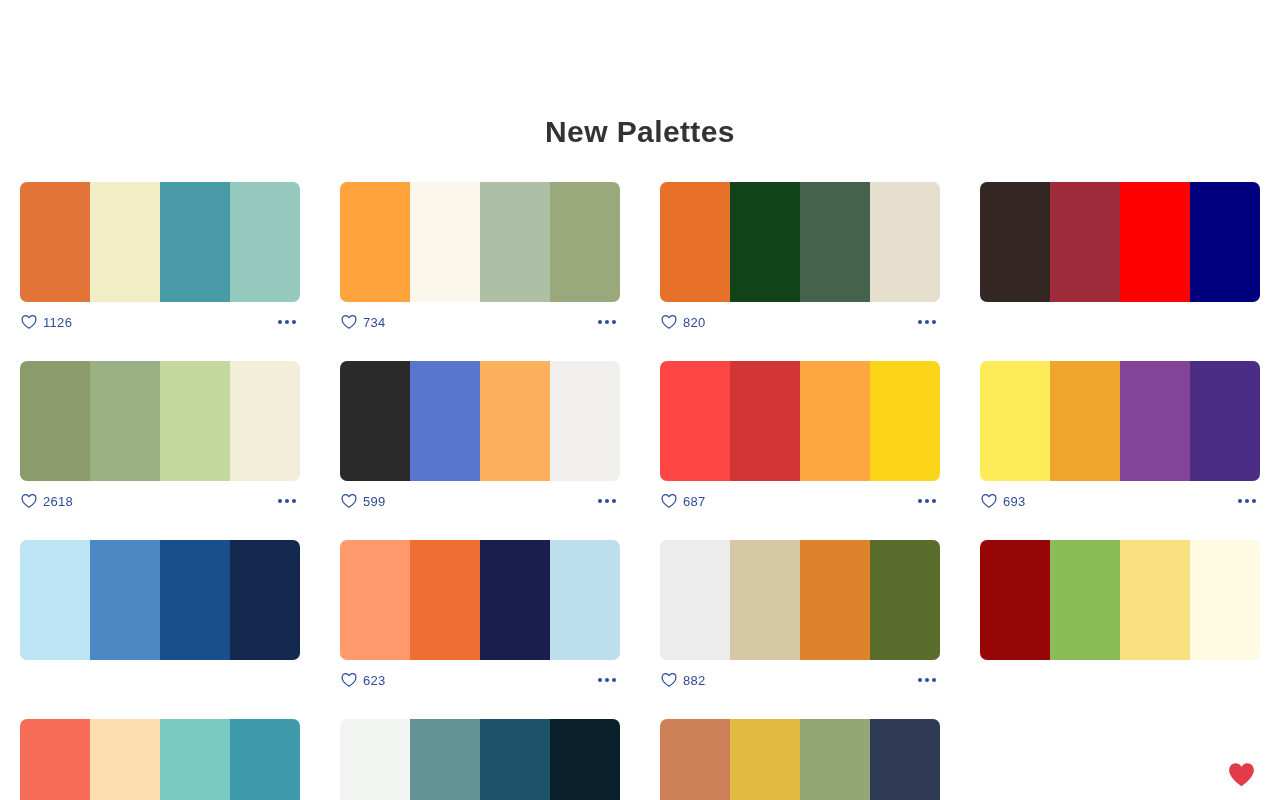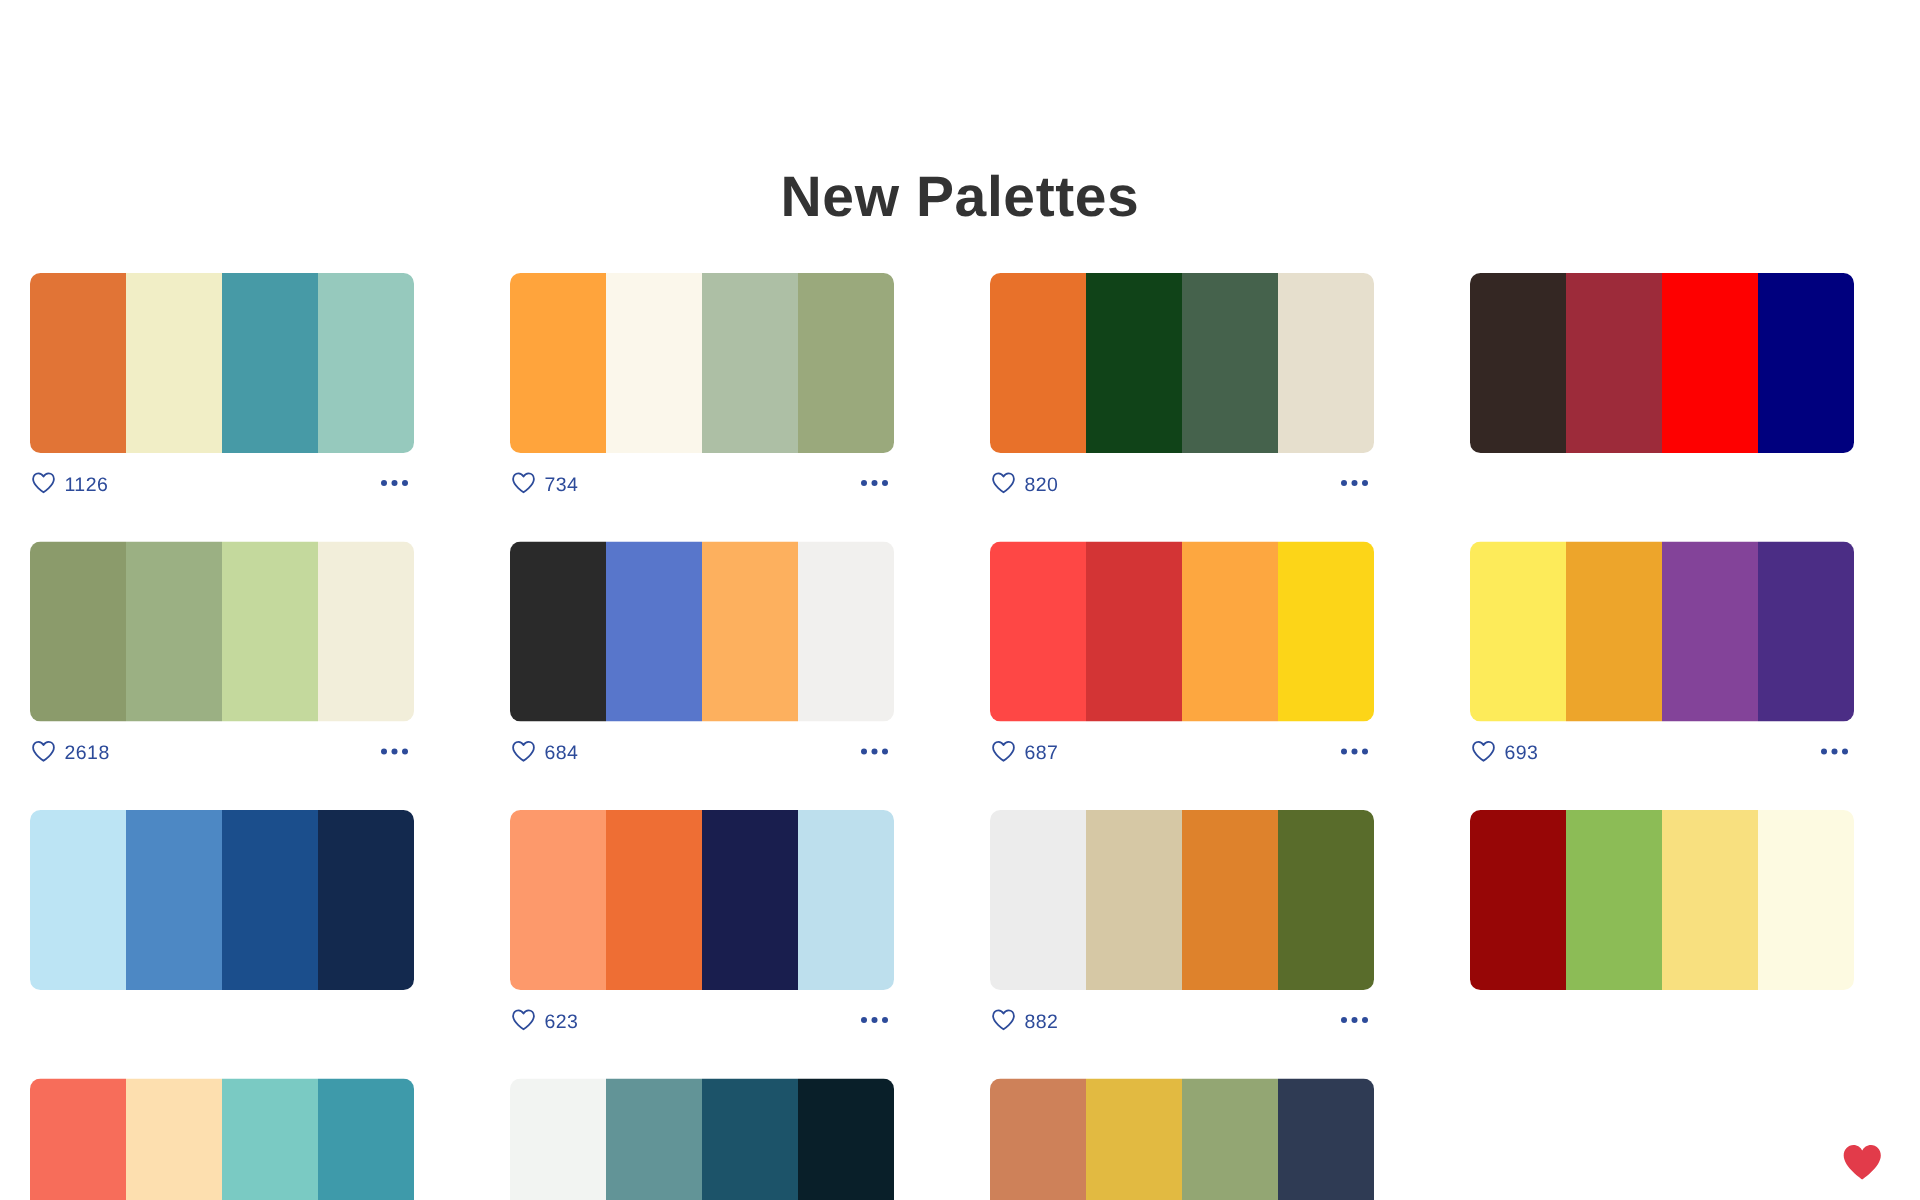--- a/index.html
+++ b/index.html
@@ -10,37 +10,37 @@
     font-family: "Liberation Sans", sans-serif;
     overflow: hidden;
   }
   #app {
     width: 1280px;
     height: 800px;
     position: relative;
   }
   .page-title {
     text-align: center;
-    font-size: 38px;
+    font-size: 30px;
     font-weight: bold;
     color: #333333;
     letter-spacing: 0.4px;
     padding-top: 112px;
     line-height: 40px;
   }
   .grid {
     margin-top: 30px;
     padding: 0 20px;
     display: grid;
     grid-template-columns: repeat(4, 1fr);
     column-gap: 40px;
     row-gap: 19px;
   }
   .card {
-    width: 256px;
+    width: 280px;
   }
   .swatches {
     display: flex;
     height: 120px;
     border-radius: 7px;
     overflow: hidden;
   }
   .swatch {
     flex: 1 1 25%;
     height: 100%;
@@ -193,21 +193,21 @@
           <div class="swatch" title="#2a2a2a" style="background: rgb(42, 42, 42);"></div>
           <div class="swatch" title="#5876cb" style="background: rgb(88, 118, 203);"></div>
           <div class="swatch" title="#fdb05e" style="background: rgb(253, 176, 94);"></div>
           <div class="swatch" title="#f1f0ee" style="background: rgb(241, 240, 238);"></div>
         </div>
         <div class="card-footer">
           <div class="likes">
             <svg class="heart-icon" viewBox="0 0 24 22" xmlns="http://www.w3.org/2000/svg">
               <path d="M12 20.3 C 12 20.3 1.6 13.6 1.6 7.1 C 1.6 3.7 4 1.4 6.9 1.4 C 9.1 1.4 10.9 2.7 12 4.6 C 13.1 2.7 14.9 1.4 17.1 1.4 C 20 1.4 22.4 3.7 22.4 7.1 C 22.4 13.6 12 20.3 12 20.3 Z" fill="none" stroke="#2d4b9a" stroke-width="1.8" stroke-linejoin="round"></path>
             </svg>
-            <span class="like-count">684</span>
+            <span class="like-count">599</span>
           </div>
           <div class="more-menu">
             <span class="more-dot"></span>
             <span class="more-dot"></span>
             <span class="more-dot"></span>
           </div>
         </div>
       </div>
       <div class="card">
         <div class="swatches">

